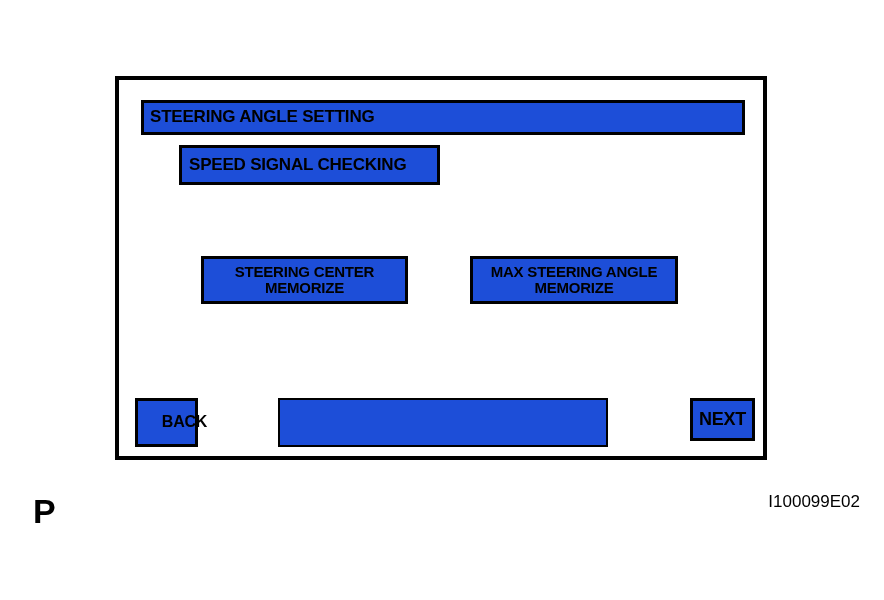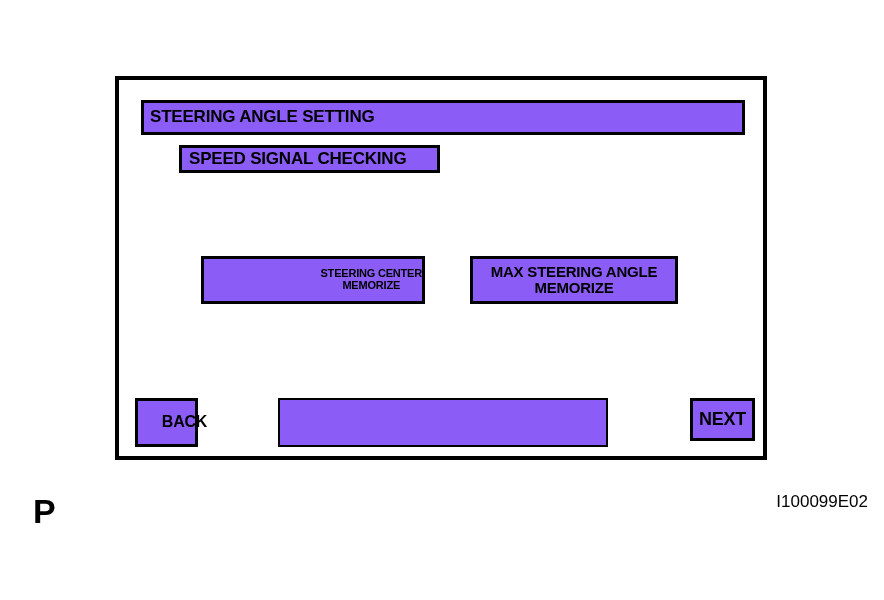--- a/index.html
+++ b/index.html
@@ -26,21 +26,21 @@
     box-sizing: border-box;
     border: 4px solid #000000;
     background: #ffffff;
   }
 
   
   .screen-box {
     position: absolute;
     box-sizing: border-box;
     border: 3px solid #000000;
-    background: #8b5cf6;
+    background: #1d4ed8;
     display: flex;
     align-items: center;
     font-weight: bold;
     letter-spacing: -0.2px;
     line-height: 1.06;
   }
   .screen-box.center {
     justify-content: center;
     text-align: center;
   }
@@ -55,32 +55,31 @@
     top: 20px;
     width: 604px;
     height: 35px;
     font-size: 17px;
   }
 
   #speed-box {
     left: 60px;
     top: 65px;
     width: 261px;
-    height: 28px;
+    height: 40px;
     font-size: 17px;
     padding-left: 7px;
   }
 
   #center-memorize-box {
     left: 82px;
     top: 176px;
-    width: 224px;
+    width: 207px;
     height: 48px;
-    font-size: 11px;
-    justify-content: flex-end;
+    font-size: 15px;
   }
 
   #max-memorize-box {
     left: 351px;
     top: 176px;
     width: 208px;
     height: 48px;
     font-size: 15px;
   }
 
@@ -118,21 +117,21 @@
     position: absolute;
     left: 33px;
     top: 494px;
     font-size: 34px;
     font-weight: bold;
     line-height: 1;
   }
 
   #figure-code {
     position: absolute;
-    right: 16px;
+    right: 24px;
     top: 493px;
     font-size: 17px;
     line-height: 1;
     white-space: nowrap;
   }
 </style>
 </head>
 <body>
 
 <div id="device-panel">

